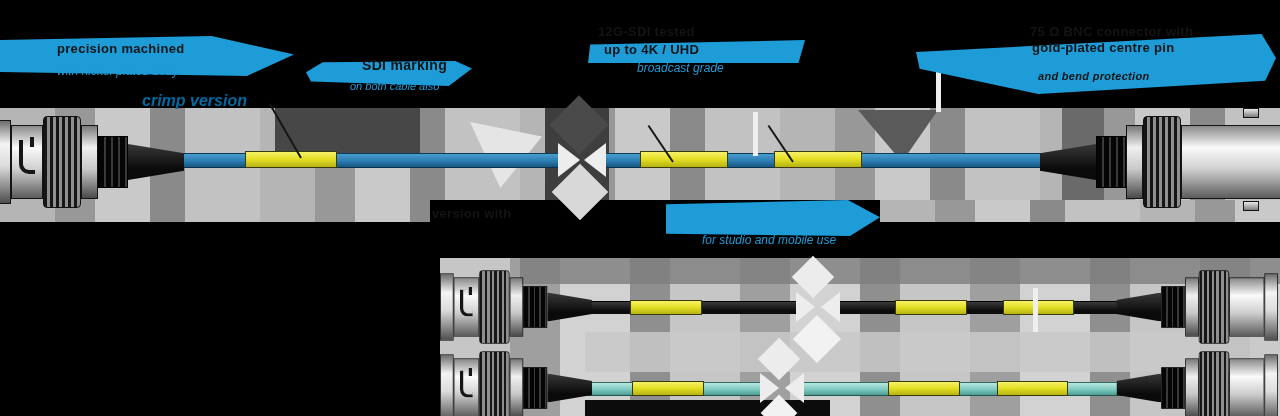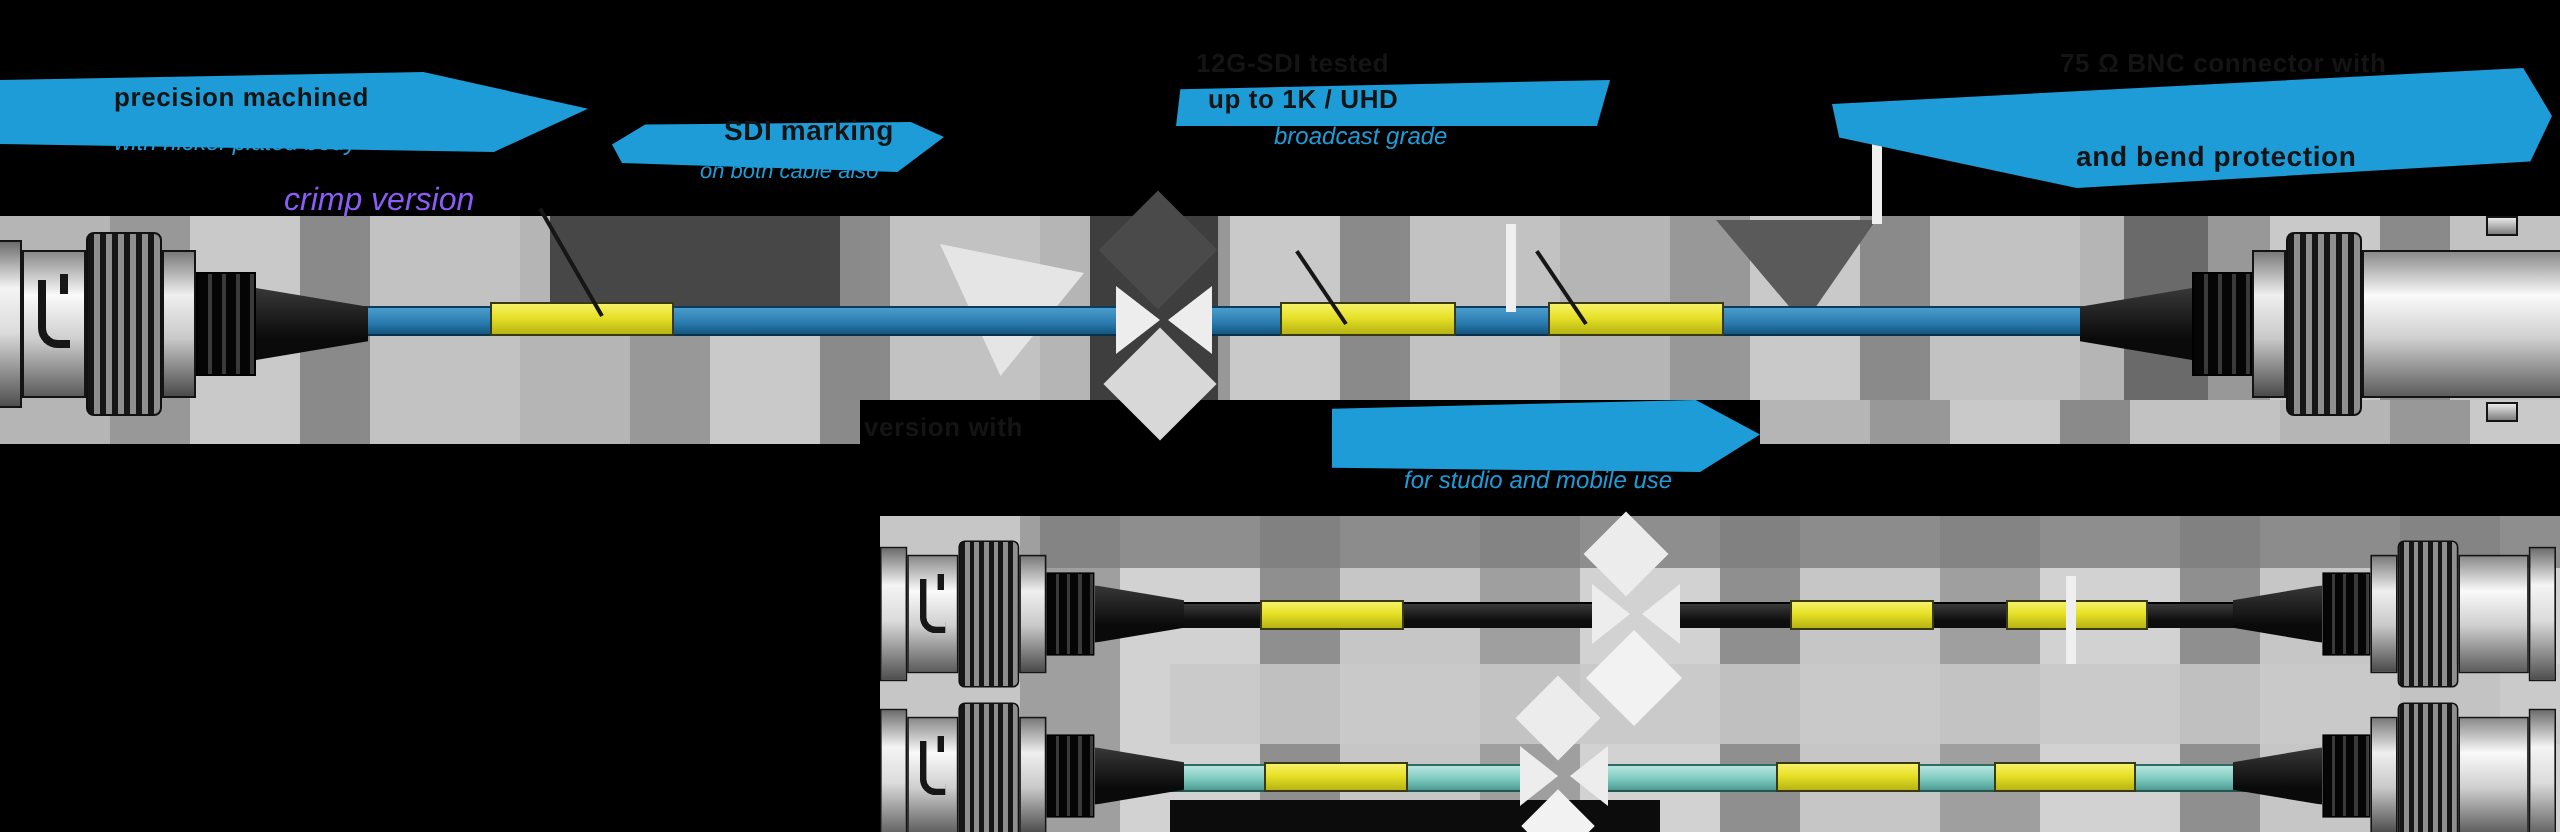--- a/index.html
+++ b/index.html
@@ -50,21 +50,21 @@
   .bnc.sm{transform:scale(0.8);}
   .bnc.sm.ol{transform-origin:0 50%;}
   .bnc.sm.or{transform-origin:100% 50%;}
   .nub{position:absolute;width:14px;height:8px;background:linear-gradient(180deg,#e9e9e9,#7d7d7d);border:1px solid #141414;z-index:6;}
 
   
   .swoosh{position:absolute;background:#1E9CD8;z-index:6;}
   .lbl{position:absolute;white-space:nowrap;z-index:7;}
   .dark{color:#141414;font-weight:700;font-size:13px;letter-spacing:.3px;}
   .blue-it{color:#1E9CD8;font-style:italic;font-size:12px;}
-  .blue-bold{color:#8b5cf6;font-style:italic;font-weight:400;font-size:16px;}
+  .blue-bold{color:#0369a1;font-style:italic;font-weight:700;font-size:16px;}
 </style>
 </head>
 <body>
 
 <div class="stage">
 
   <div class="band" style="left:0;top:108px;width:1280px;height:92px;"></div>
   <div class="band" style="left:0;top:200px;width:430px;height:22px;"></div>
   <div class="band" style="left:880px;top:200px;width:400px;height:22px;"></div>
   <div class="patch" style="left:275px;top:108px;width:145px;height:46px;background:#474747;"></div>
@@ -180,22 +180,23 @@
   <div class="swoosh" style="left:666px;top:200px;width:214px;height:36px;clip-path:polygon(0 12%,85% 0,100% 48%,86% 100%,0 94%);"></div>
 
   <div class="lbl dark" style="left:57px;top:41px;">precision machined</div>
   <div class="lbl blue-it" style="left:57px;top:64px;">with nickel-plated body</div>
   <div class="lbl blue-bold" style="left:142px;top:92px;">crimp version</div>
 
   <div class="lbl dark" style="left:362px;top:57px;font-size:14px;">SDI marking</div>
   <div class="lbl blue-it" style="left:350px;top:80px;font-size:11px;">on both cable also</div>
 
   <div class="lbl dark" style="left:598px;top:24px;">12G-SDI tested</div>
-  <div class="lbl dark" style="left:604px;top:42px;">up to 1K / UHD</div>
+  <div class="lbl dark" style="left:604px;top:42px;">up to 4K / UHD</div>
   <div class="lbl blue-it" style="left:637px;top:61px;">broadcast grade</div>
 
   <div class="lbl dark" style="left:1030px;top:24px;">75 Ω BNC connector with</div>
-  <div class="lbl dark" style="left:1038px;top:70px;font-size:14px;">and bend protection</div>
+  <div class="lbl dark" style="left:1032px;top:40px;">gold-plated centre pin</div>
+  <div class="lbl dark" style="left:1038px;top:70px;font-size:11px;font-style:italic;">and bend protection</div>
 
   <div class="lbl dark" style="left:432px;top:206px;">version with</div>
   <div class="lbl blue-it" style="left:702px;top:233px;">for studio and mobile use</div>
 
 </div>
 
 </body></html>

